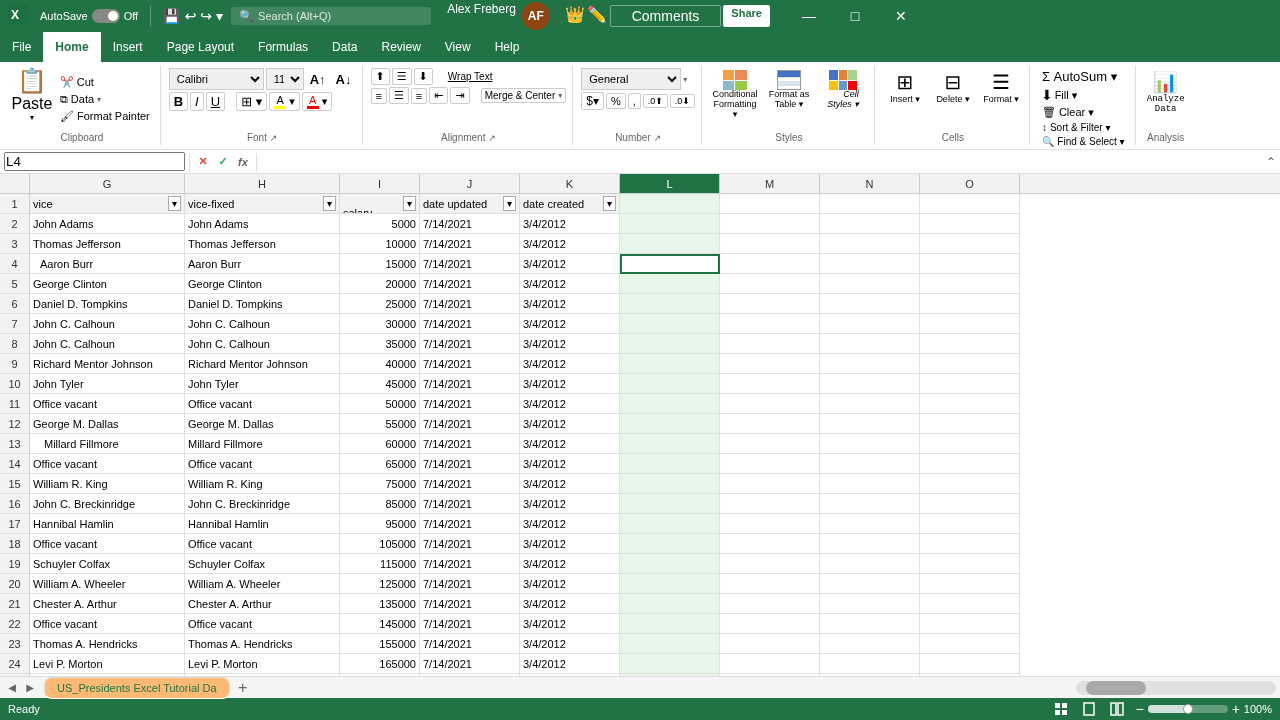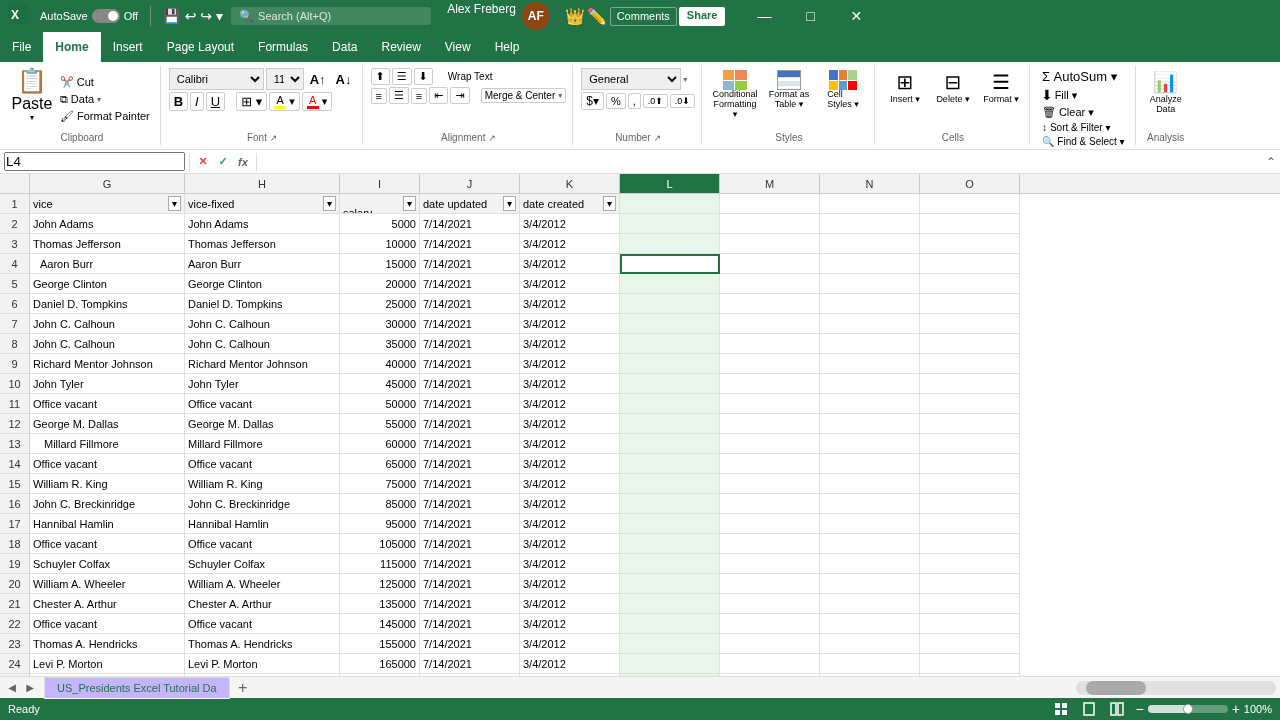--- a/index.html
+++ b/index.html
@@ -55,21 +55,21 @@
     .col-j { width: 100px; }
     .col-k { width: 100px; }
     .col-l { width: 100px; }
     .col-m { width: 100px; }
     .col-n { width: 100px; }
     .col-o { width: 100px; }
 
     
     #bottom-tabs { height: 22px; background: #f5f5f5; border-top: 1px solid #ddd; display: flex; align-items: center; padding: 0 4px; gap: 2px; }
     .sheet-tab { padding: 0 12px; height: 22px; display: flex; align-items: center; font-size: 11px; cursor: pointer; border: 1px solid #ddd; border-bottom: none; background: #f5f5f5; }
-    .sheet-tab.active { background: #c4b5fd; color: #217346; border-bottom: 1px solid #fff; }
+    .sheet-tab.active { background: #fdba74; color: #217346; border-bottom: 1px solid #fff; border-radius: 8px; }
     .sheet-tab-add { width: 22px; height: 22px; display: flex; align-items: center; justify-content: center; cursor: pointer; font-size: 16px; color: #666; }
     .tab-scroll-btns { display: flex; gap: 2px; margin-right: 4px; }
     .tab-scroll-btn { width: 16px; height: 16px; display: flex; align-items: center; justify-content: center; cursor: pointer; font-size: 10px; color: #666; }
 
     
     #statusbar { height: 22px; background: #217346; display: flex; align-items: center; padding: 0 8px; gap: 8px; }
     #statusbar .status-text { font-size: 11px; color: #fff; }
     #statusbar .status-right { margin-left: auto; display: flex; align-items: center; gap: 8px; }
     .view-btn { width: 20px; height: 20px; display: flex; align-items: center; justify-content: center; cursor: pointer; color: #fff; font-size: 12px; }
     .zoom-area { display: flex; align-items: center; gap: 4px; color: #fff; font-size: 11px; }
@@ -116,21 +116,21 @@
     <span>🔍</span>
     <span style="font-size:11px;opacity:0.8;">Search (Alt+Q)</span>
   </div>
   <div class="user-area" style="margin-left:8px;">
     <span style="color:#fff;font-size:12px;">Alex Freberg</span>
     <div class="avatar">AF</div>
   </div>
   <div style="margin-left:8px;display:flex;gap:2px;">
     <span style="color:#fff;font-size:16px;">👑</span>
     <span style="color:#fff;font-size:16px;">✏️</span>
-    <span style="color:#fff;font-size:11px;border:1px solid rgba(255,255,255,0.4);padding:2px 6px;border-radius:2px;cursor:pointer;">Comments</span>
+    <span style="color:#fff;font-size:14px;border:1px solid rgba(255,255,255,0.4);padding:2px 21px;border-radius:2px;cursor:pointer;">Comments</span>
     <span style="color:#fff;font-size:11px;border:none;padding:2px 8px;border-radius:2px;cursor:pointer;background:#fff;color:#217346;font-weight:600;">Share</span>
   </div>
   <div style="display:flex;margin-left:8px;">
     <div class="win-btn">—</div>
     <div class="win-btn">□</div>
     <div class="win-btn close">✕</div>
   </div>
 </div>
 
 <div class="ribbon-tabs">
@@ -218,21 +218,21 @@
     <div class="ribbon-group-label">Font <span style="font-size:9px;cursor:pointer;">↗</span></div>
   </div>
 
   <div class="ribbon-group">
     <div class="ribbon-group-content" style="flex-direction:column;gap:2px;">
       <div style="display:flex;gap:2px;align-items:center;">
         <div class="ribbon-btn-small" style="border:1px solid #ccc;padding:1px 4px;">⬆</div>
         <div class="ribbon-btn-small" style="border:1px solid #ccc;padding:1px 4px;">☰</div>
         <div class="ribbon-btn-small" style="border:1px solid #ccc;padding:1px 4px;">⬇</div>
         <div class="divider-v"></div>
-        <div class="ribbon-btn-small" style="font-size:10px;white-space:nowrap;">Wrap Text</div>
+        <div class="ribbon-btn-small" style="font-size:10px;white-space:nowrap;text-decoration:underline;">Wrap Text</div>
       </div>
       <div style="display:flex;gap:2px;align-items:center;">
         <div class="ribbon-btn-small" style="border:1px solid #ccc;padding:1px 4px;">≡</div>
         <div class="ribbon-btn-small" style="border:1px solid #ccc;padding:1px 4px;">☰</div>
         <div class="ribbon-btn-small" style="border:1px solid #ccc;padding:1px 4px;">≡</div>
         <div class="ribbon-btn-small" style="border:1px solid #ccc;padding:1px 4px;">⇤</div>
         <div class="ribbon-btn-small" style="border:1px solid #ccc;padding:1px 4px;">⇥</div>
         <div class="divider-v"></div>
         <div class="ribbon-btn-small" style="font-size:10px;border:1px solid #ccc;padding:1px 3px;white-space:nowrap;">
           <span>Merge &amp; Center</span>
@@ -284,21 +284,21 @@
       </div>
       <div class="big-icon-btn" style="width:50px;">
         <div style="display:grid;grid-template-columns:1fr 1fr 1fr;gap:1px;width:28px;height:20px;">
           <div style="background:#4472C4;"></div>
             <div style="background:#ED7D31;"></div>
             <div style="background:#A9D18E;"></div>
           <div style="background:#FFC000;"></div>
             <div style="background:#5B9BD5;"></div>
             <div style="background:#FF0000;"></div>
         </div>
-        <span style="font-size:9px;text-align:left;line-height:1.1;">Cell<br>Styles ▾</span>
+        <span style="font-size:9px;text-align:right;line-height:1.1;font-style:italic;">Cell<br>Styles ▾</span>
       </div>
     </div>
     <div class="ribbon-group-label">Styles</div>
   </div>
 
   <div class="ribbon-group">
     <div class="ribbon-group-content" style="gap:4px;">
       <div class="big-icon-btn">
         <span style="font-size:20px;">⊞</span>
         <span style="font-size:9px;">Insert ▾</span>
@@ -337,21 +337,21 @@
         <span> Find &amp; Select ▾</span>
       </div>
     </div>
     <div class="ribbon-group-label">Editing</div>
   </div>
 
   <div class="ribbon-group" style="border-right:none;">
     <div class="ribbon-group-content">
       <div class="big-icon-btn">
         <span style="font-size:20px;">📊</span>
-        <span style="font-size:9px;text-align:center;">Analyze<br>Data</span>
+        <span style="font-size:9px;text-align:center;font-family:Liberation Mono, monospace;">Analyze<br>Data</span>
       </div>
     </div>
     <div class="ribbon-group-label">Analysis</div>
   </div>
 </div>
 
 <div id="formulabar">
   <input class="cell-ref" value="L4" style="">
   <div class="formula-divider"></div>
   <div style="display:flex;gap:2px;align-items:center;">

